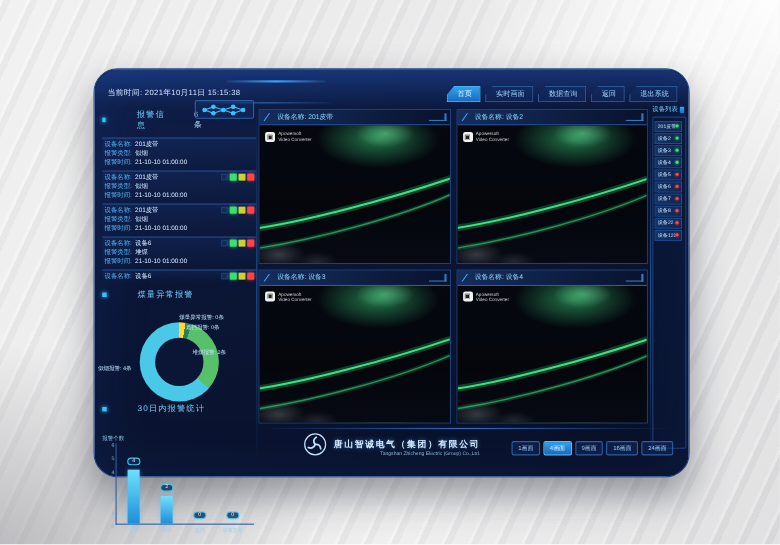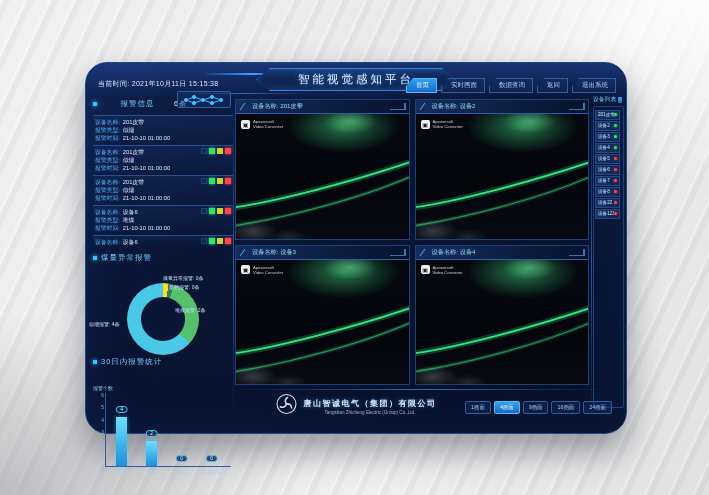--- a/index.html
+++ b/index.html
@@ -27,21 +27,21 @@
   .title-frame span{font-size:11.5px;color:#dff0ff;letter-spacing:3px;text-shadow:0 0 6px #2e8fe8;}
   .deco{position:absolute;background:linear-gradient(90deg,rgba(60,160,255,.1),#3fa0ff,rgba(60,160,255,.1));height:2px;}
   .deco.d1{left:120px;top:10px;width:90px;}
   .deco.d3{left:96px;top:30px;width:120px;height:1px;opacity:.6;}
   .nav{position:absolute;right:10px;top:15px;display:flex;gap:4px;}
   .nav-btn{font-size:6.5px;color:#9fd2ff;border:1px solid #2d5e9e;padding:2px 7px 2px 9px;
     clip-path:polygon(7px 0,100% 0,100% 100%,0 100%,0 55%);background:rgba(20,50,110,.35);cursor:pointer;white-space:nowrap;}
   .nav-btn.active{background:linear-gradient(180deg,#2fa4f0,#1a6ac2);color:#ecf7ff;border-color:#55b9ff;}
   
   .lsb{position:absolute;left:7px;top:36px;width:140px;height:326px;}
-  .sec-h{display:flex;align-items:center;font-size:7.5px;color:#6fcdff;letter-spacing:1px;}
+  .sec-h{display:flex;align-items:center;font-size:7.5px;color:#6fcdff;letter-spacing:1px;gap:24px;}
   .sec-h::before{content:"";width:4px;height:4px;background:#35c3ff;margin-right:4px;box-shadow:0 0 4px #35c3ff;}
   .alarm-head{display:flex;justify-content:space-between;align-items:center;padding-right:46px;}
   .alarm-count{font-size:7px;color:#bfe6ff;}
   .topo{position:absolute;left:84px;top:-8px;width:52px;height:15px;border:1px solid #2b5fa0;border-color:#2b5fa0;
     border-radius:2px;display:flex;align-items:center;justify-content:center;background:rgba(20,50,110,.4);}
   .alarm-list{margin-top:6px;}
   .alarm-item{position:relative;border-top:1px solid #274f92;padding:2px 2px 3px 2px;background:linear-gradient(180deg,rgba(30,70,150,.18),transparent);}
   .alarm-item.trunc{padding-bottom:1px;}
   .arow{font-size:5.8px;line-height:8px;white-space:nowrap;}
   .alab{color:#54b4f5;}
@@ -94,41 +94,38 @@
   .dev-list{position:absolute;left:2px;top:15px;right:2px;display:flex;flex-direction:column;gap:1.5px;}
   .dev{position:relative;height:7.5px;background:linear-gradient(90deg,#143468,#0e2450);border:1px solid #1d4a8c;
     display:flex;align-items:center;justify-content:space-between;padding:0 2px;cursor:pointer;}
   .dev-n{font-size:4.6px;color:#cfe6ff;white-space:nowrap;overflow:hidden;}
   .dot{width:3px;height:3px;border-radius:50%;}
   .dot.on{background:#3ae06e;box-shadow:0 0 3px #3ae06e;}
   .dot.off{background:#ff4545;box-shadow:0 0 3px #ff4545;}
   
   .footer-line{position:absolute;left:150px;right:14px;top:326px;height:1px;background:linear-gradient(90deg,transparent,#2e6fc0,transparent);}
   .company{position:absolute;left:50%;top:330px;transform:translateX(-50%);display:flex;align-items:center;gap:6px;}
-  .cmp-txt{text-align:center;}
+  .cmp-txt{text-align:right;}
   .cmp-cn{font-size:8px;color:#d6ecff;letter-spacing:1.5px;font-weight:bold;text-shadow:0 0 5px rgba(70,160,255,.6);}
   .cmp-en{font-size:4.6px;color:#8fb6d8;margin-top:1px;}
   .splits{position:absolute;right:14px;top:338px;display:flex;gap:3px;}
   .split-btn{font-size:5.4px;color:#9fd2ff;border:1px solid #2d5e9e;background:rgba(20,50,110,.4);
     padding:2px 5px;border-radius:2px;cursor:pointer;white-space:nowrap;}
   .split-btn.active{background:linear-gradient(180deg,#2fa4f0,#1a6ac2);color:#ecf7ff;border-color:#55b9ff;}
   .vdiv{position:absolute;top:40px;bottom:14px;width:1px;background:linear-gradient(180deg,transparent,#24589e,transparent);}
 </style>
 </head>
 <body>
 
 <div class="stage">
   <div class="panel">
     <div class="hstrip"></div>
     <div class="deco d1"></div>
     <div class="deco d3"></div>
     <div class="time">当前时间: 2021年10月11日 15:15:38</div>
-    <div class="title-frame">
-      <span>智能视觉感知平台</span>
-    </div>
     <div class="nav">
         <div class="nav-btn active">首页</div>
         <div class="nav-btn">实时画面</div>
         <div class="nav-btn">数据查询</div>
         <div class="nav-btn">返回</div>
         <div class="nav-btn">退出系统</div>
       </div>
 
     <div class="lsb">
       <div class="sec-h alarm-head">

